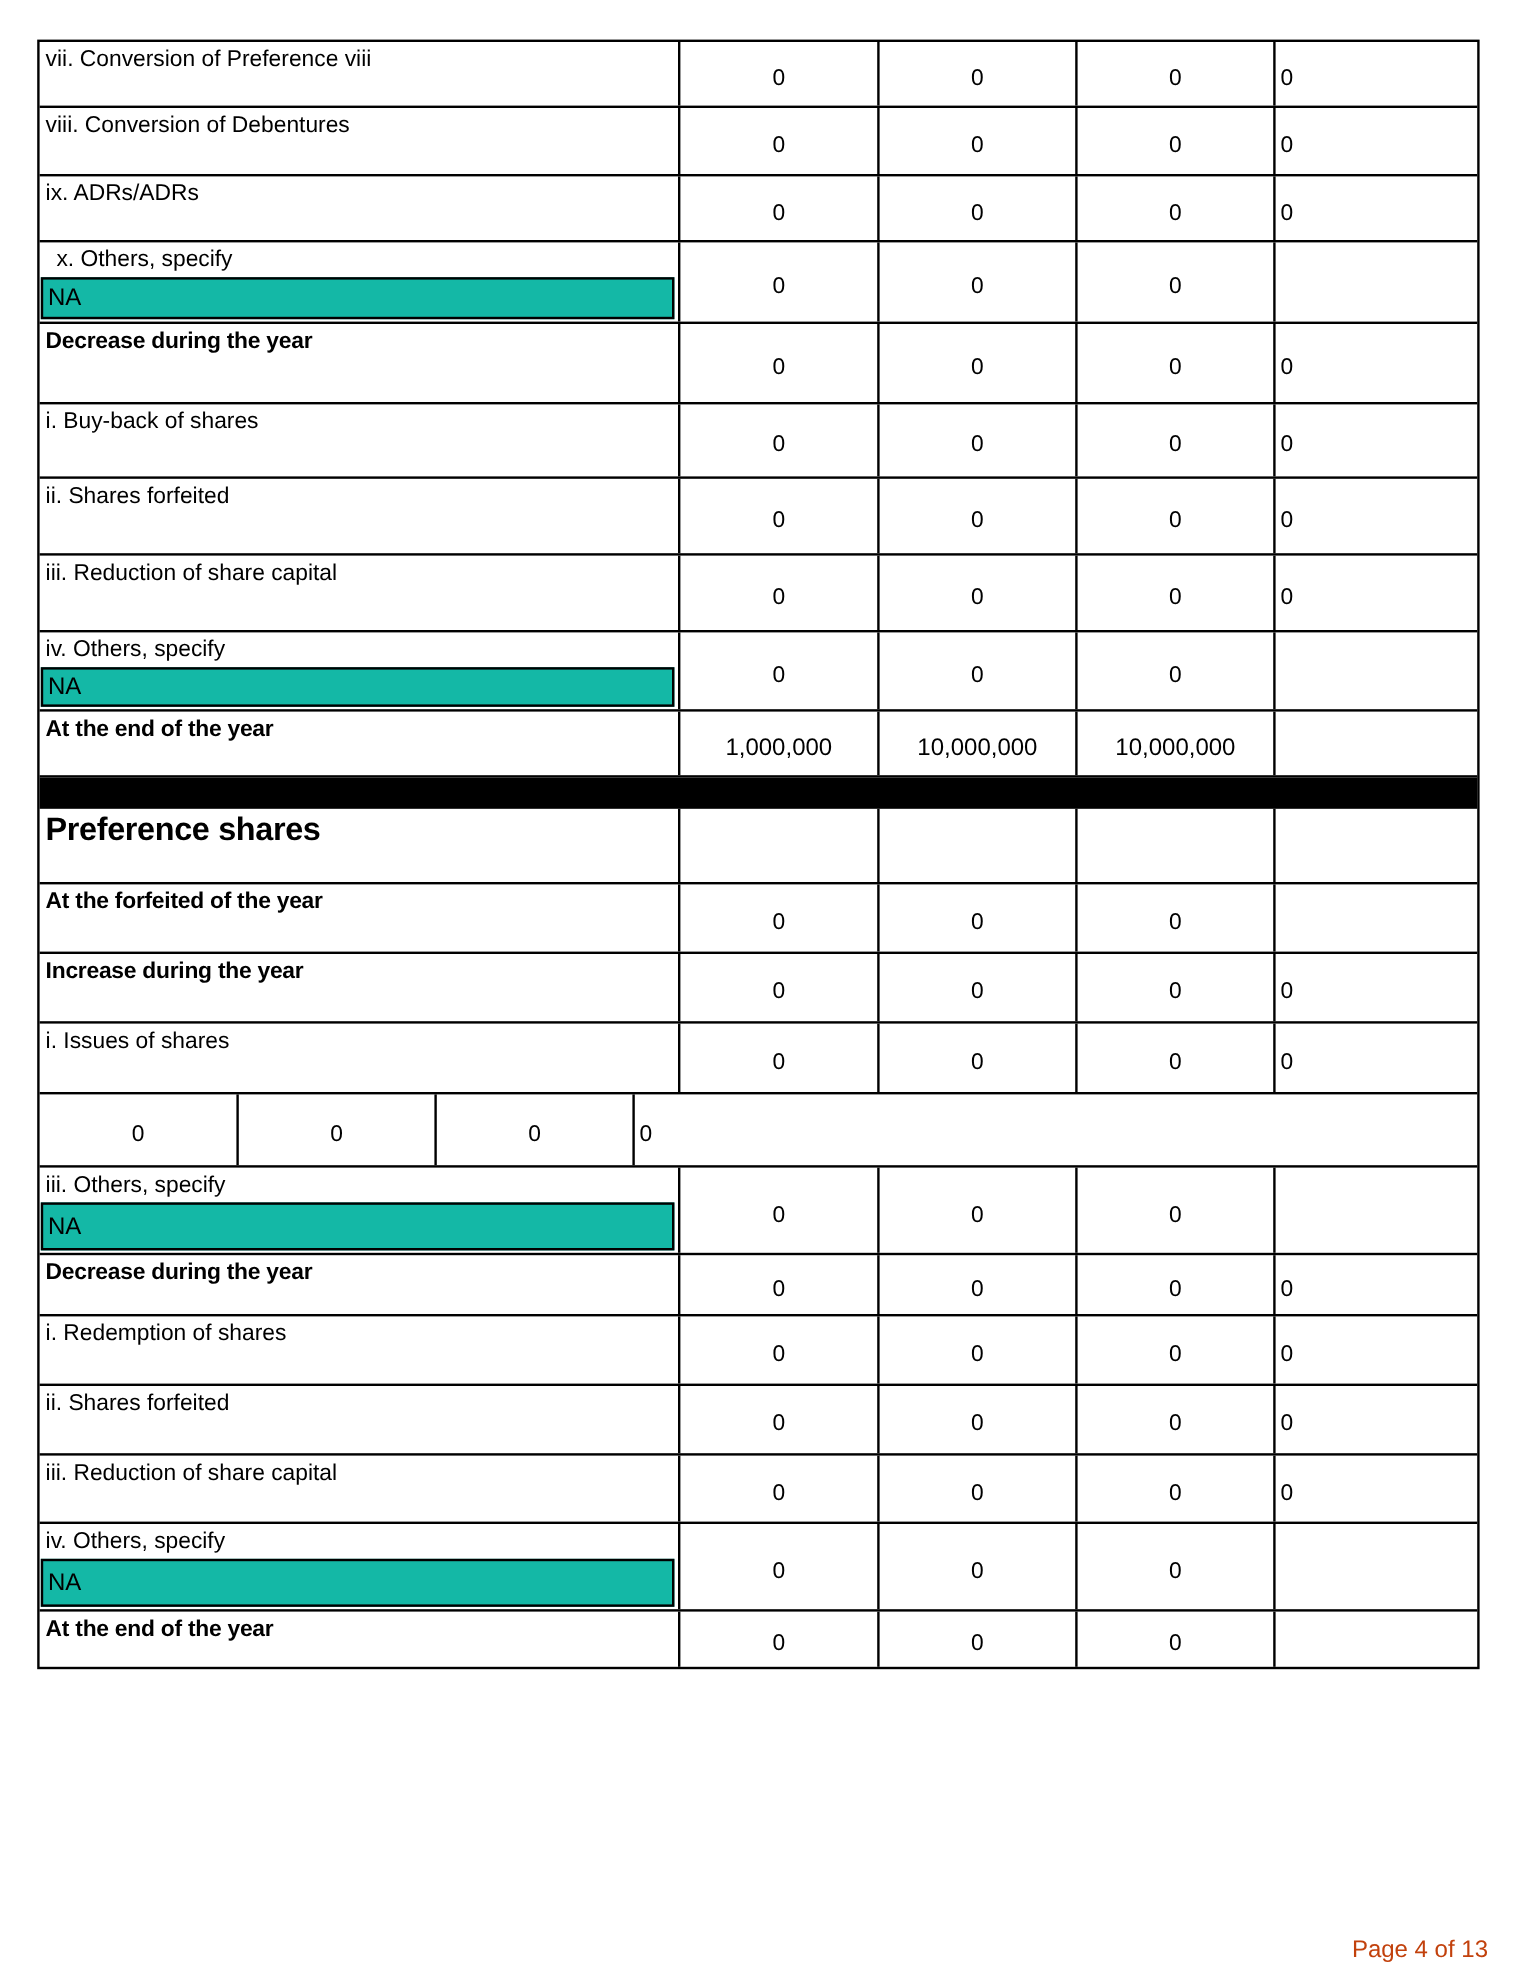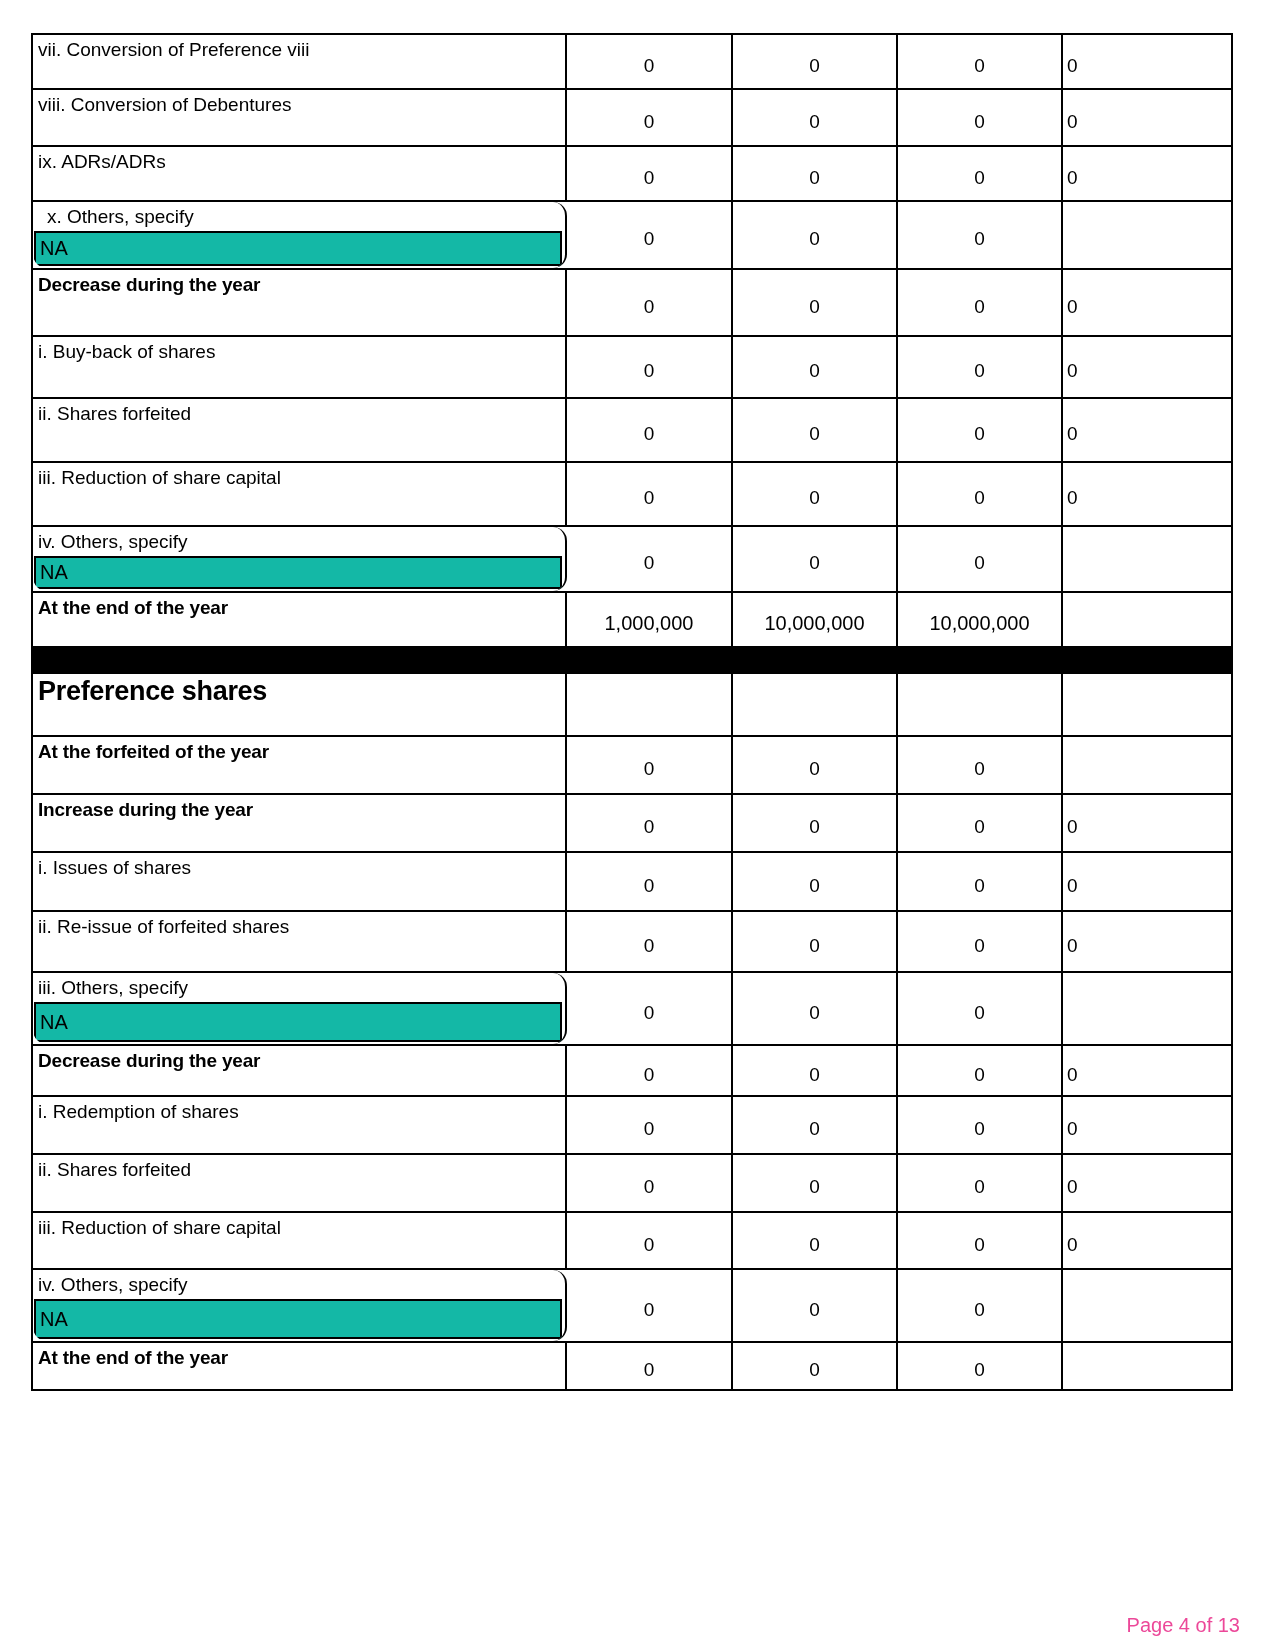--- a/index.html
+++ b/index.html
@@ -22,32 +22,32 @@
     width:534px;font-size:19px;line-height:21px;
     padding:4px 4px 0 5px;
   }
   .lab .label-text{padding:0;}
   .row.b .lab, .row.b .label-text{font-weight:bold;letter-spacing:-0.2px;}
   .row.hdr .lab{font-weight:bold;font-size:27px;letter-spacing:-0.3px;padding-top:7px;}
   .v{width:166px;display:flex;align-items:center;justify-content:center;font-size:19px;padding-top:8px;}
   .v.v2,.v.v3{width:165px;}
   .v.v4{flex:1;justify-content:flex-start;padding-left:4px;}
   .row.num .v{font-size:20px;}
-  .lab.with-input{display:flex;flex-direction:column;padding:4px 0 0 0;border-radius:14px;}
+  .lab.with-input{display:flex;flex-direction:column;padding:4px 0 0 0;}
   .lab.with-input .label-text{padding-left:5px;}
   .lab.with-input.ind .label-text{padding-left:14px;}
   .na-box{
     flex:1;border:2px solid #000;margin:4px 3px 2px 1px;
     font-size:20px;display:flex;align-items:center;padding-left:4px;
     box-sizing:border-box;background:#14b8a6;
   }
   .bar{height:26px;background:#000;border-bottom:none;}
   .footer{
     position:absolute;right:35px;top:1614px;
-    font-size:20px;color:#ec4899;white-space:nowrap;
+    font-size:20px;color:#c2410c;white-space:nowrap;
   }
 </style>
 </head>
 <body>
 
 <div class="sheet">
 
   <div class="tbl">
 
     <div class="row" style="height:55px">
@@ -164,21 +164,20 @@
 
     <div class="row" style="height:59px">
       <div class="c lab">i. Issues of shares</div>
       <div class="c v v1">0</div>
       <div class="c v v2">0</div>
       <div class="c v v3">0</div>
       <div class="c v v4">0</div>
     </div>
 
     <div class="row" style="height:61px">
-      <div class="c lab">ii. Re-issue of forfeited shares</div>
       <div class="c v v1">0</div>
       <div class="c v v2">0</div>
       <div class="c v v3">0</div>
       <div class="c v v4">0</div>
     </div>
 
     <div class="row" style="height:73px">
       <div class="c lab with-input">
         <div class="label-text">iii. Others, specify</div>
         <div class="na-box">NA</div>

